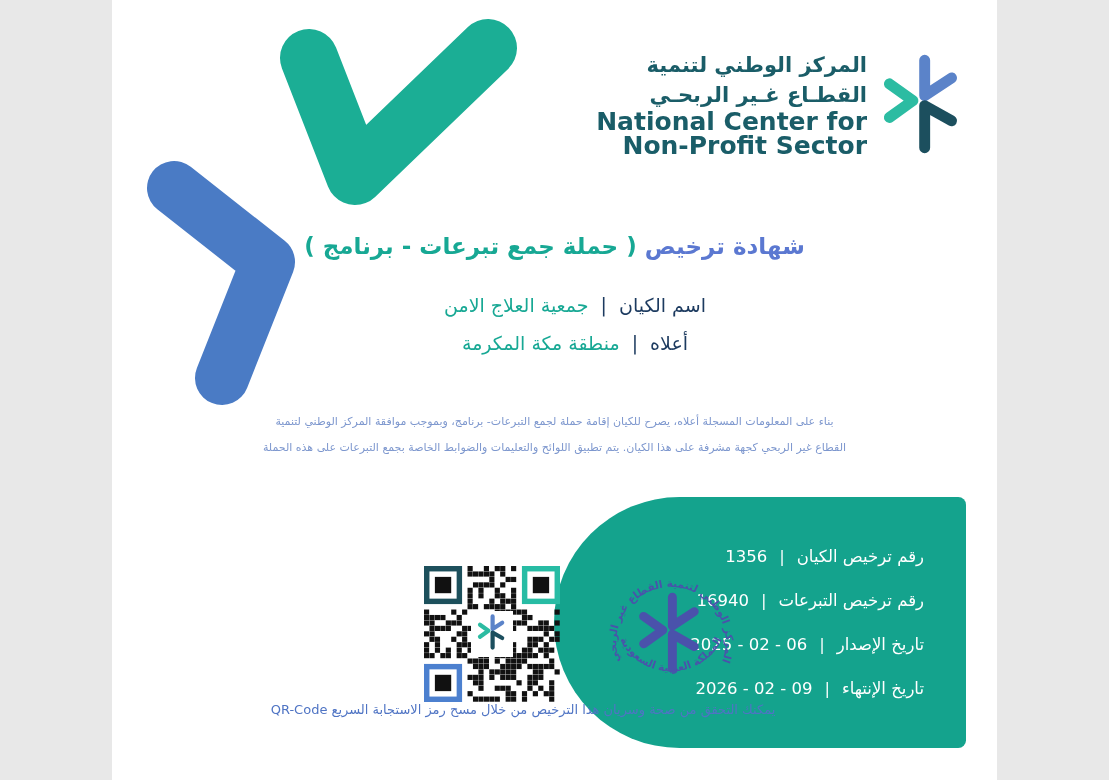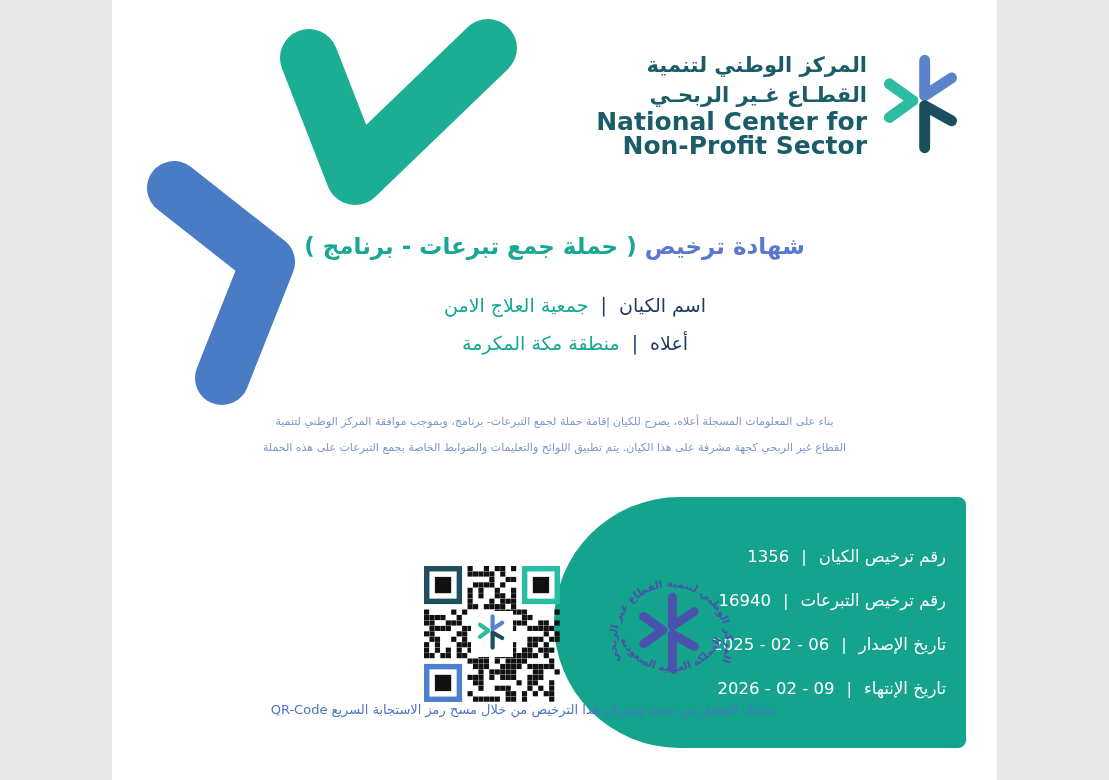--- a/index.html
+++ b/index.html
@@ -39,21 +39,21 @@
     width:930px; text-align:center; direction:rtl;
     color:#7D97CE; font-size:11px; line-height:26px;
   }
 
   
   .license-box {
     position:absolute; top:497px; right:31px; width:412px; height:251px;
     background:#14A38D;
     border-radius:130px 8px 8px 130px;
     display:flex; flex-direction:column; justify-content:center;
-    gap:25px; padding-right:20px; direction:rtl;
+    gap:25px; padding-right:42px; direction:rtl;
   }
   .box-row { color:#ffffff; font-size:16.5px; text-align:right; }
   .box-row .pipe { margin:0 12px; opacity:.95; }
 
   
   .qr-wrap { position:absolute; top:566px; left:312px; width:136px; height:136px; }
   .qr-center-logo {
     position:absolute; top:50%; left:50%; transform:translate(-50%,-50%);
     background:#ffffff; padding:2px 6px;
   }

